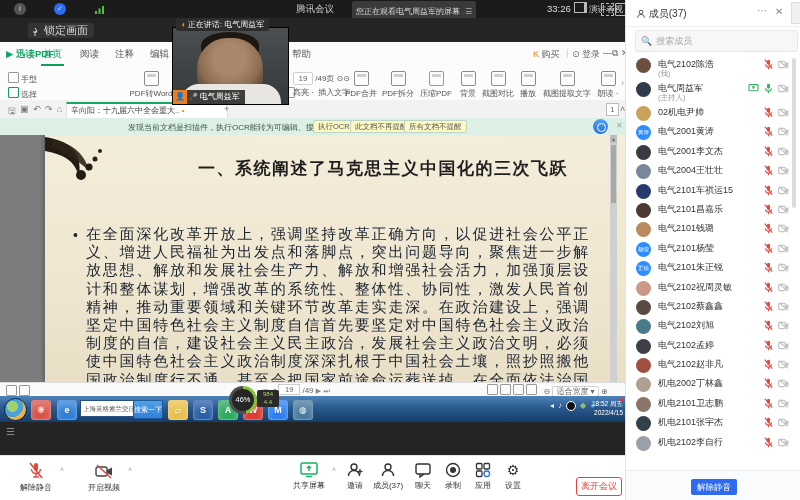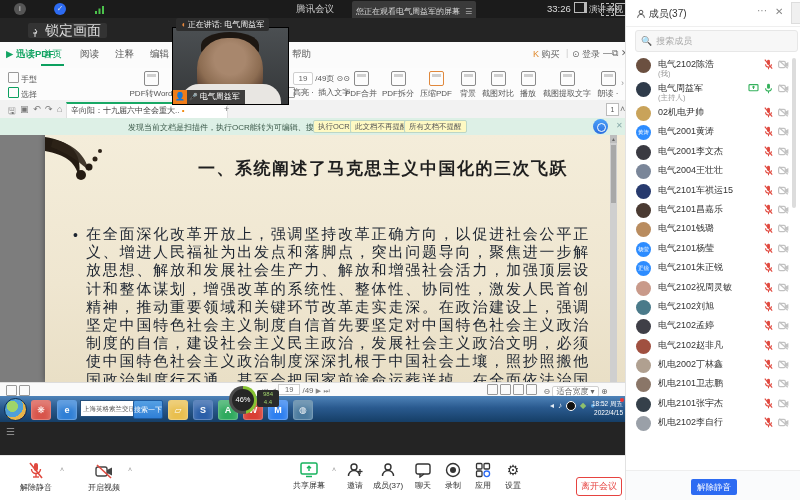--- a/index.html
+++ b/index.html
@@ -13,21 +13,21 @@
   #app-title{position:absolute;left:296px;top:3px;font-size:9.5px;color:#c8c8c8;}
   #watch-banner{position:absolute;left:352px;top:1px;height:15px;background:#3a3a3a;border-radius:2px;
     color:#d8d8d8;font-size:8px;line-height:15px;padding:3px 4px;white-space:nowrap;}
   #watch-banner .menu{display:inline-block;margin-left:5px;color:#aaa;}
   #timer{position:absolute;left:547px;top:3px;font-size:9.5px;color:#ddd;}
   #view-switch{position:absolute;left:574px;top:2px;font-size:8.5px;color:#ddd;height:14px;line-height:14px;}
   #view-switch .grid{display:inline-block;width:9px;height:9px;border:1px solid #bbb;border-right:3px solid #bbb;vertical-align:-1px;margin-right:2px;}
   .win-ic{position:absolute;top:3px;width:11px;height:11px;border:1px solid #bbb;border-radius:1px;}
   
   #stage{left:0;top:18px;width:625px;height:437px;background:#242424;}
-  #pin-badge{position:absolute;left:28px;top:5px;height:15px;background:#333;border-radius:2px;color:#ddd;font-size:14px;line-height:15px;padding:0 6px 0 3px;}
+  #pin-badge{position:absolute;left:28px;top:5px;height:15px;background:#333;border-radius:2px;color:#ddd;font-size:11px;line-height:15px;padding:0 6px 0 3px;}
   #pin-badge svg{vertical-align:-2px;margin-right:2px;}
   #speaking-banner{position:absolute;left:176px;top:0px;height:13px;background:#2d2d2d;border-radius:2px;color:#eee;font-size:8px;line-height:13px;padding:0 5px;white-space:nowrap;z-index:30;}
   #speaking-banner .spk{color:#e8883c;margin-right:2px;}
   #hamburger{position:absolute;left:6px;top:408px;color:#8a8a8a;font-size:10px;}
   
   #video-thumb{left:172px;top:27px;width:115px;height:76px;background:#111;border:1px solid #000;z-index:25;overflow:hidden;}
   .face{position:absolute;left:24px;top:10px;width:66px;height:66px;border-radius:46% 46% 38% 38%;
         background:radial-gradient(circle at 50% 32%,#a8876d 0 28%,#8d6d52 55%,#5c4232 75%);}
   .hair{position:absolute;left:28px;top:4px;width:58px;height:26px;border-radius:50% 50% 30% 30%;background:#1d1712;}
   .shirt{position:absolute;left:8px;top:56px;width:100px;height:22px;border-radius:18px 18px 0 0;background:#e8e6e2;}
@@ -648,20 +648,39 @@
         <line class="slash" x1="1" y1="1" x2="11" y2="13" stroke="currentColor" stroke-width="1.6"></line>
       </svg>
       <svg class="cam-icon" width="11" height="9" viewBox="0 0 18 14">
         <rect x="1" y="2" width="11" height="10" rx="2" fill="none" stroke="currentColor" stroke-width="2"></rect>
         <path d="M12 5.5 L17 3 V11 L12 8.5 Z" fill="currentColor"></path>
         <line x1="2" y1="1" x2="16" y2="13" stroke="currentColor" stroke-width="2"></line>
       </svg>
     </span>
   </div>
       <div class="m-row">
+    <span class="m-av" style="background: rgb(90, 74, 68);"></span>
+    <span class="m-name">电气2102蔡鑫鑫</span>
+
+    <span class="m-icons">
+
+      <svg class="mic-icon" width="9" height="11" viewBox="0 0 12 15">
+        <rect x="4" y="1" width="4" height="7" rx="2" fill="currentColor"></rect>
+        <path d="M2 7 a4 4 0 0 0 8 0" stroke="currentColor" stroke-width="1.4" fill="none"></path>
+        <line x1="6" y1="11" x2="6" y2="14" stroke="currentColor" stroke-width="1.4"></line>
+        <line class="slash" x1="1" y1="1" x2="11" y2="13" stroke="currentColor" stroke-width="1.6"></line>
+      </svg>
+      <svg class="cam-icon" width="11" height="9" viewBox="0 0 18 14">
+        <rect x="1" y="2" width="11" height="10" rx="2" fill="none" stroke="currentColor" stroke-width="2"></rect>
+        <path d="M12 5.5 L17 3 V11 L12 8.5 Z" fill="currentColor"></path>
+        <line x1="2" y1="1" x2="16" y2="13" stroke="currentColor" stroke-width="2"></line>
+      </svg>
+    </span>
+  </div>
+      <div class="m-row">
     <span class="m-av" style="background: rgb(74, 122, 138);"></span>
     <span class="m-name">电气2102刘旭</span>
 
     <span class="m-icons">
 
       <svg class="mic-icon" width="9" height="11" viewBox="0 0 12 15">
         <rect x="4" y="1" width="4" height="7" rx="2" fill="currentColor"></rect>
         <path d="M2 7 a4 4 0 0 0 8 0" stroke="currentColor" stroke-width="1.4" fill="none"></path>
         <line x1="6" y1="11" x2="6" y2="14" stroke="currentColor" stroke-width="1.4"></line>
         <line class="slash" x1="1" y1="1" x2="11" y2="13" stroke="currentColor" stroke-width="1.6"></line>

